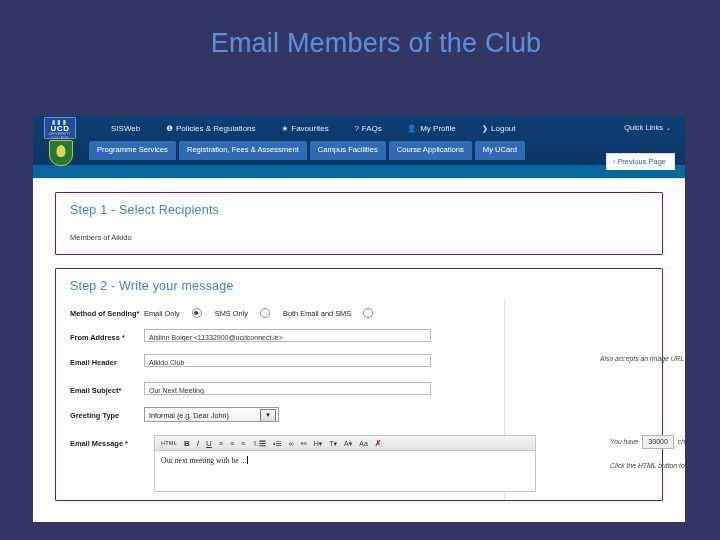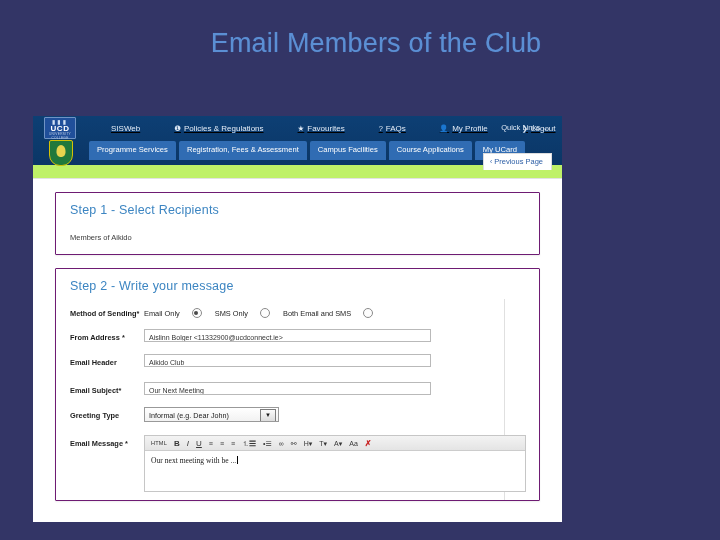--- a/index.html
+++ b/index.html
@@ -28,23 +28,23 @@
     letter-spacing: 0.2px;
     font-family: "Liberation Sans", sans-serif;
     text-shadow: 0 0 1px rgba(91,143,212,0.4);
   }
 
   
   .shot {
     position: absolute;
     left: 33px;
     top: 116px;
-    width: 529px;
+    width: 652px;
     height: 406px;
-    background: #bef264;
+    background: #0369a1;
     overflow: hidden;
     box-shadow: 0 0 0 0 rgba(0,0,0,0);
   }
 
   
   .ucd-header {
     position: relative;
     height: 49px;
     background: #0b3d72;
     background: linear-gradient(180deg,#0c3f76 0%,#0a3668 100%);
@@ -109,22 +109,21 @@
     background: #e8d44a;
     border-radius: 50% 50% 40% 40%;
   }
 
   .topnav {
     position: absolute;
     left: 66px;
     top: 7px;
     display: flex;
     align-items: center;
-    gap: 16px;
-    text-decoration: underline;
+    gap: 8px;
   }
   .topnav .item {
     color: #e3ecf7;
     font-size: 8px;
     padding: 0 9px;
     white-space: nowrap;
     display: flex;
     align-items: center;
     gap: 3px;
     line-height: 11px;
@@ -506,21 +505,21 @@
         <div class="row" style="padding-top:9px;">
           <div class="lbl">Greeting Type</div>
           <div class="field">
             <div class="selectbox">
               <span>Informal (e.g. Dear John)</span>
               <span class="arrow">▼</span>
             </div>
           </div>
         </div>
 
-        <div class="row" style="padding-top:11px;">
+        <div class="row" style="padding-top:11px;gap:10px;">
           <div class="lbl">Email Message *</div>
           <div class="field">
             <div class="editor">
               <div class="editor-toolbar">
                 <span class="tb html">HTML</span>
                 <span class="tb bold">B</span>
                 <span class="tb ital">I</span>
                 <span class="tb und">U</span>
                 <span class="tb">≡</span>
                 <span class="tb">≡</span>

